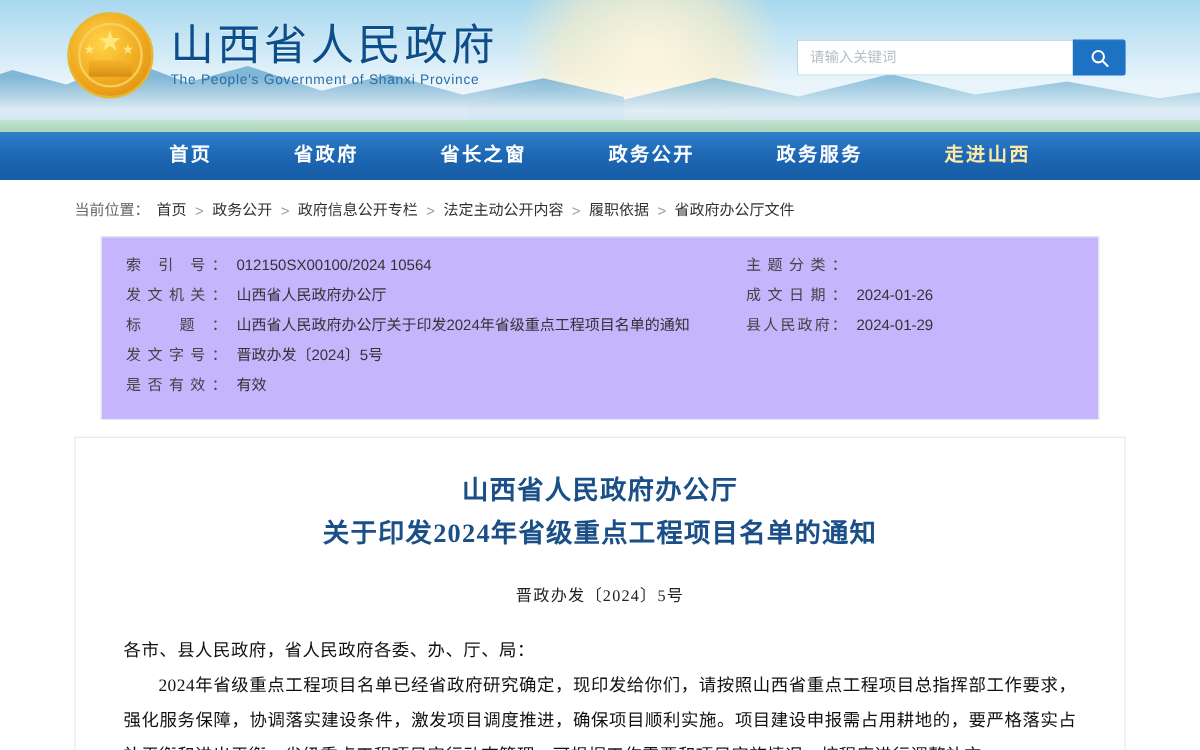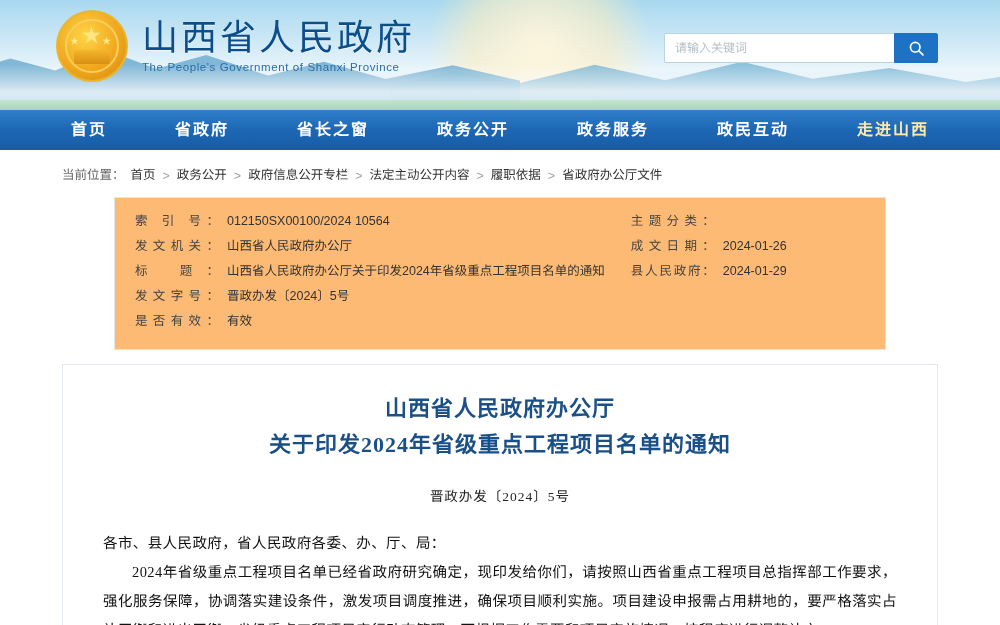--- a/index.html
+++ b/index.html
@@ -133,23 +133,23 @@
     width: 876px; margin: 0 auto; padding: 14px 0 10px 0;
     font-size: 12.5px; color: #555;
     display: flex; align-items: flex-end; flex-wrap: nowrap;
   }
   .crumb .label { color: #666; margin-right: 6px; }
   .crumb .item { color: #333; text-decoration: none; }
   .crumb .sep { color: #9aa3a9; margin: 0 7px; }
 
   
   .meta {
-    width: 772px; margin: 4px auto 0 auto;
+    width: 832px; margin: 4px auto 0 auto;
     border: 1px solid #dfe7ee;
-    background: #fdba74;
+    background: #c4b5fd;
     padding: 12px 20px 14px 20px;
     display: flex;
   }
   .meta .col { display: flex; flex-direction: column; }
   .meta .col-left { width: 510px; }
   .meta .col-right { width: 310px; padding-left: 26px; }
   .meta .row {
     display: flex; align-items: flex-start;
     font-size: 12.5px; color: #333; line-height: 22px; margin-bottom: 3px;
   }
@@ -228,21 +228,20 @@
     </div>
   </div>
 </div>
 
 <div class="nav">
   <a href="#">首页</a>
   <a href="#">省政府</a>
   <a href="#">省长之窗</a>
   <a href="#">政务公开</a>
   <a href="#">政务服务</a>
-  <a href="#">政民互动</a>
   <a href="#" class="active">走进山西</a>
 </div>
 
 <div class="crumb-wrap">
   <div class="crumb">
     <span class="label">当前位置：</span>
     <a href="#" class="item">首页</a>
     <span class="sep">&gt;</span>
     <a href="#" class="item">政务公开</a>
     <span class="sep">&gt;</span>

